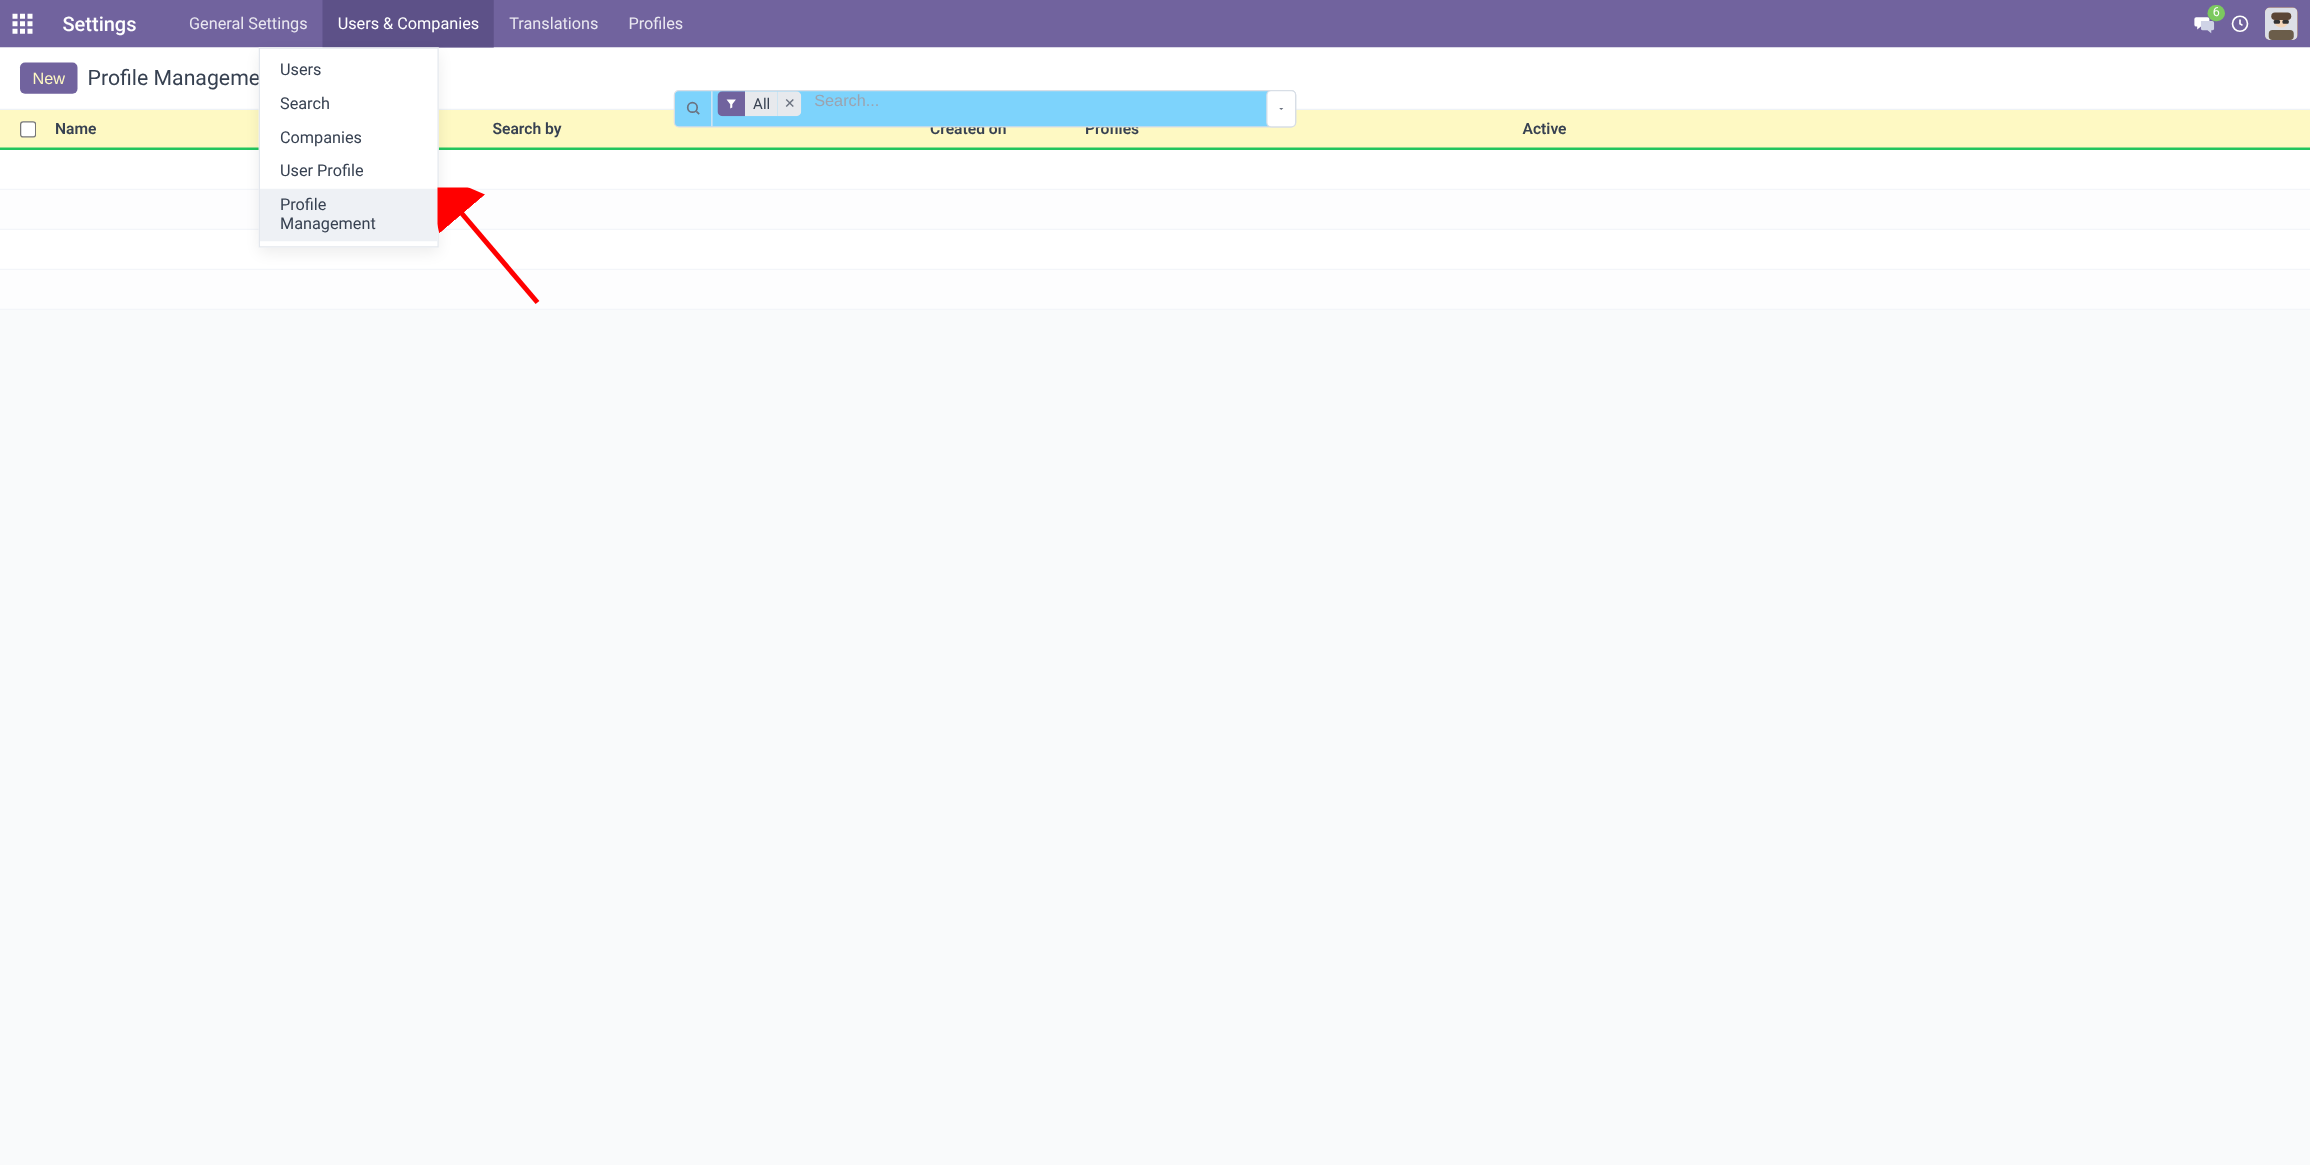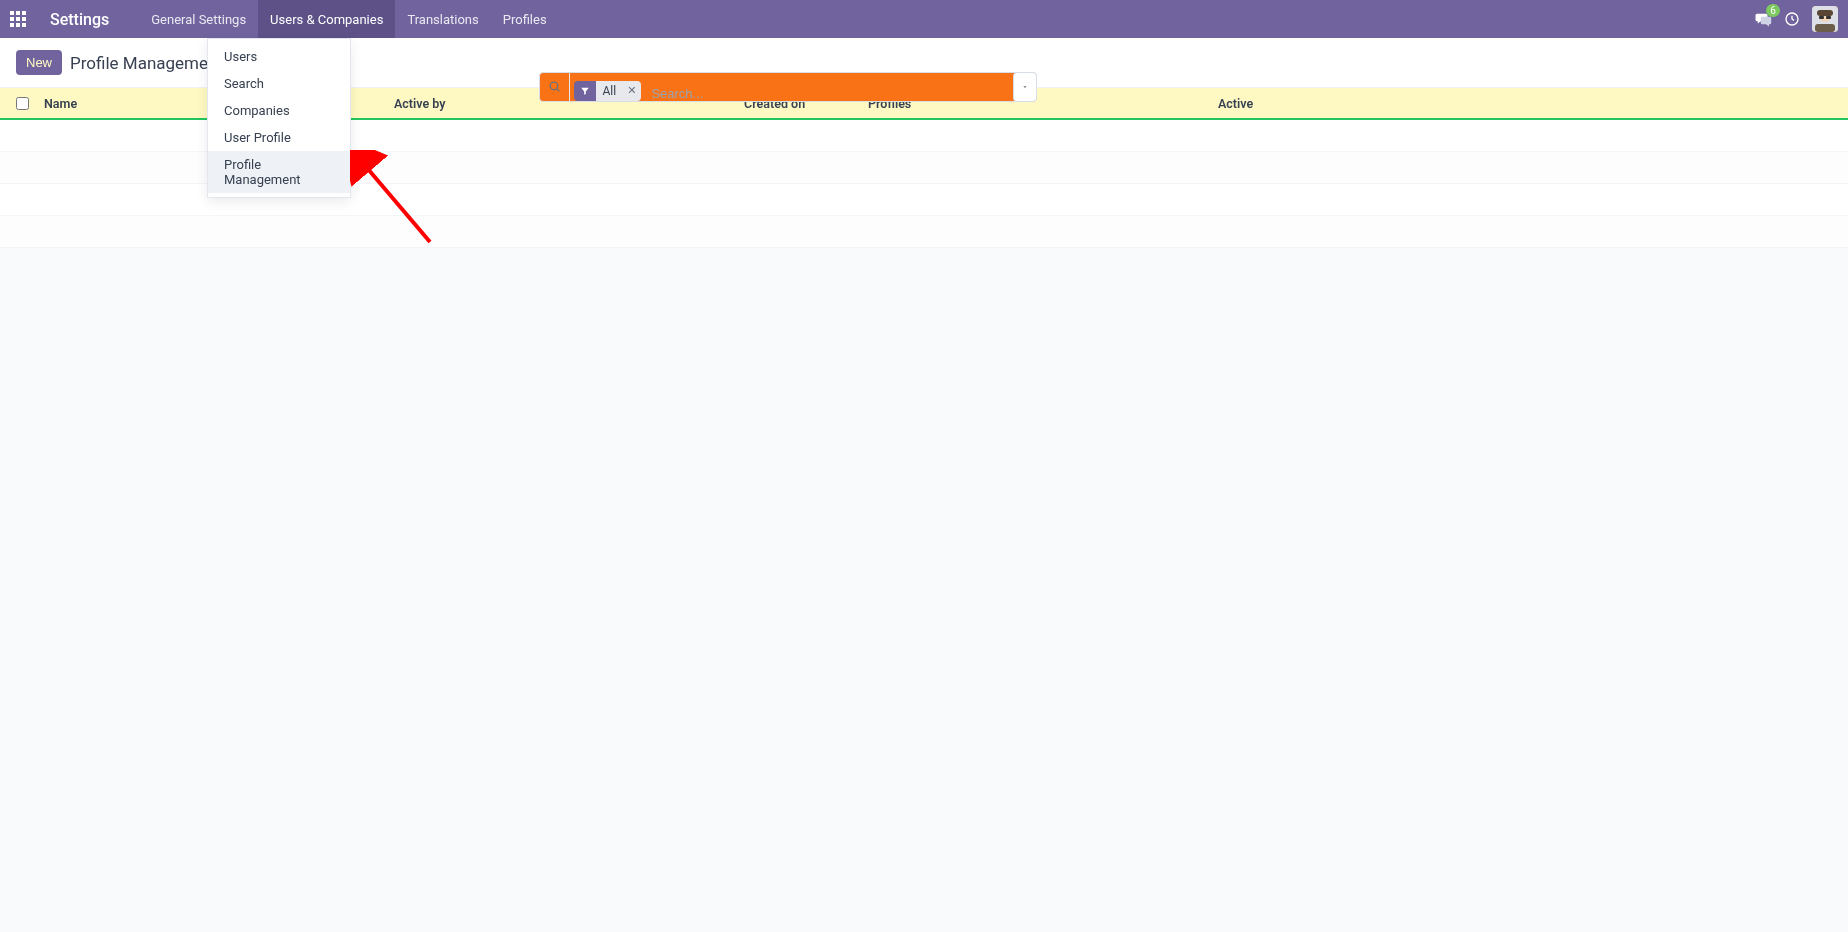--- a/index.html
+++ b/index.html
@@ -77,25 +77,25 @@
 }
 .breadcrumb-title {
   font-size: 17px; color: #374151; font-weight: 400;
 }
 .gear-small {
   margin-left: 6px; color: #888; cursor: pointer;
   width: 14px; height: 14px;
 }
 .searchbox {
   margin-left: auto; margin-right: auto;
-  display: flex; align-items: flex-end;
+  display: flex; align-items: flex-start;
   border: 1px solid #d8dee6; border-radius: 4px;
   height: 30px; width: 498px;
   position: relative;
-  background: #f97316;
+  background: #7dd3fc;
   margin-top: 48px;
 }
 .search-icon-btn {
   width: 30px; height: 100%; display: flex;
   align-items: center; justify-content: center;
   border-right: 1px solid #e6eaef; color: #6b7280;
 }
 .filter-chip {
   display: inline-flex; align-items: center;
   margin: 0 4px; height: 20px;
@@ -254,21 +254,21 @@
     </div>
   </div>
   <div class="spacer-right"></div>
 </div>
 
 <div class="table-header">
   <div class="th-check">
       <input type="checkbox" style="">
     </div>
   <div class="th-name">Name</div>
-  <div class="th-createdby">Active by</div>
+  <div class="th-createdby">Search by</div>
   <div class="th-createdon">Created on</div>
   <div class="th-profiles">Profiles</div>
   <div class="th-active">Active</div>
 </div>
 
 <div class="table-rows">
   <div class="row"></div>
   <div class="row"></div>
   <div class="row"></div>
   <div class="row"></div>

